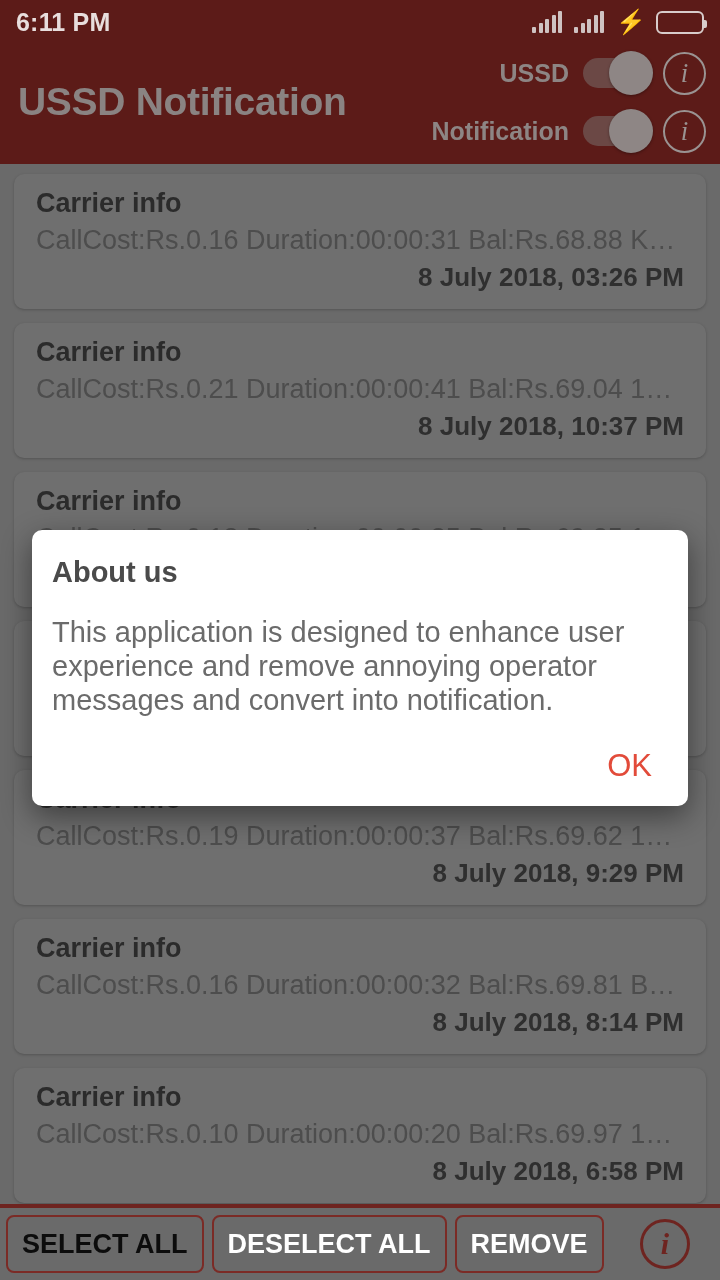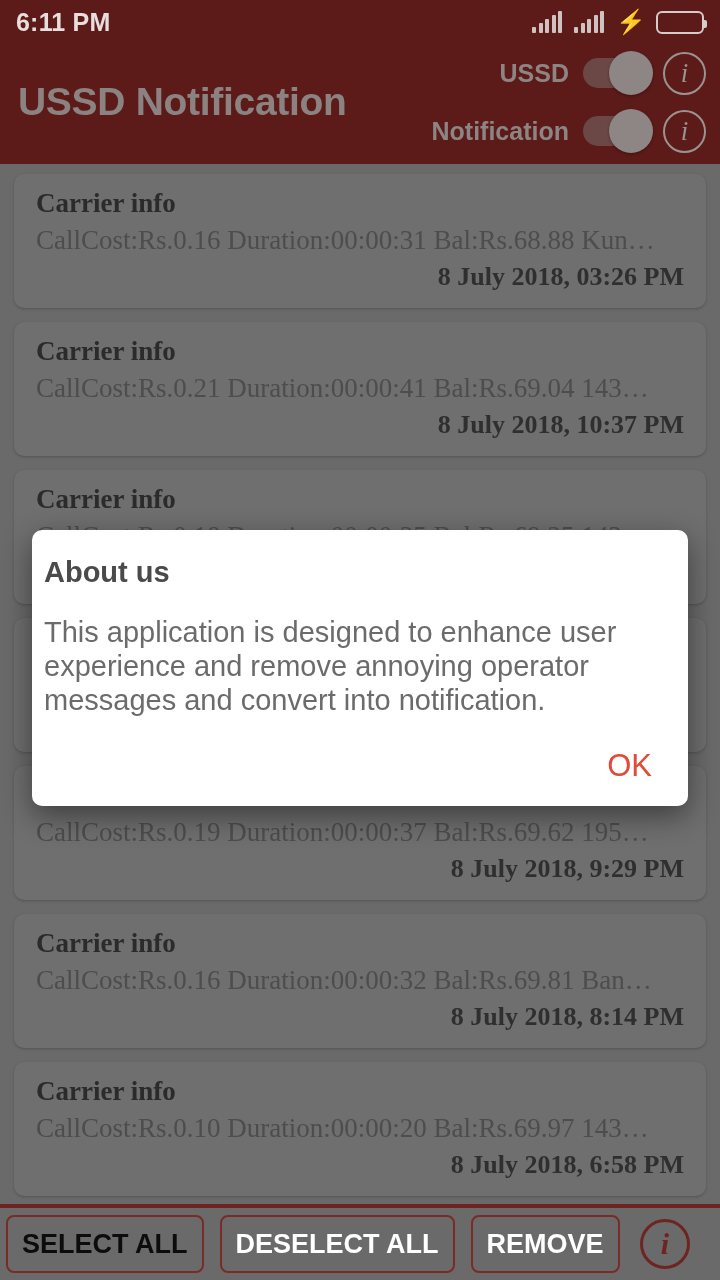--- a/index.html
+++ b/index.html
@@ -185,21 +185,20 @@
     overflow: hidden;
     background: #6a6a6a;
     padding-top: 10px;
   }
   .card {
     margin: 0 14px 14px 14px;
     background: #6f6f6f;
     border-radius: 10px;
     padding: 14px 22px 16px 22px;
     box-shadow: 0 1px 3px rgba(0,0,0,0.22);
-    font-family: Liberation Serif, serif;
   }
   .card-title {
     color: #2b2b2b;
     font-size: 27px;
     font-weight: bold;
     margin-bottom: 6px;
   }
   .card-body {
     color: #4d4d4d;
     font-size: 27px;
@@ -220,21 +219,21 @@
     position: absolute;
     left: 0;
     bottom: 0;
     width: 720px;
     height: 76px;
     background: #6a6a6a;
     border-top: 4px solid #6e2420;
     display: flex;
     align-items: center;
     padding: 0 6px;
-    gap: 16px;
+    gap: 8px;
     z-index: 6;
   }
   .action-btn {
     height: 58px;
     border: 2px solid #7b2b26;
     border-radius: 8px;
     background: transparent;
     display: flex;
     align-items: center;
     justify-content: center;
@@ -272,21 +271,21 @@
     z-index: 10;
   }
   .dialog {
     position: absolute;
     left: 32px;
     top: 530px;
     width: 656px;
     background: #ffffff;
     border-radius: 10px;
     box-shadow: 0 10px 30px rgba(0,0,0,0.45);
-    padding: 26px 22px 14px 12px;
+    padding: 26px 22px 14px 20px;
     z-index: 11;
   }
   .dialog-title {
     color: #4a4a4a;
     font-size: 29px;
     font-weight: bold;
     margin-bottom: 26px;
   }
   .dialog-message {
     color: #6b6b6b;

